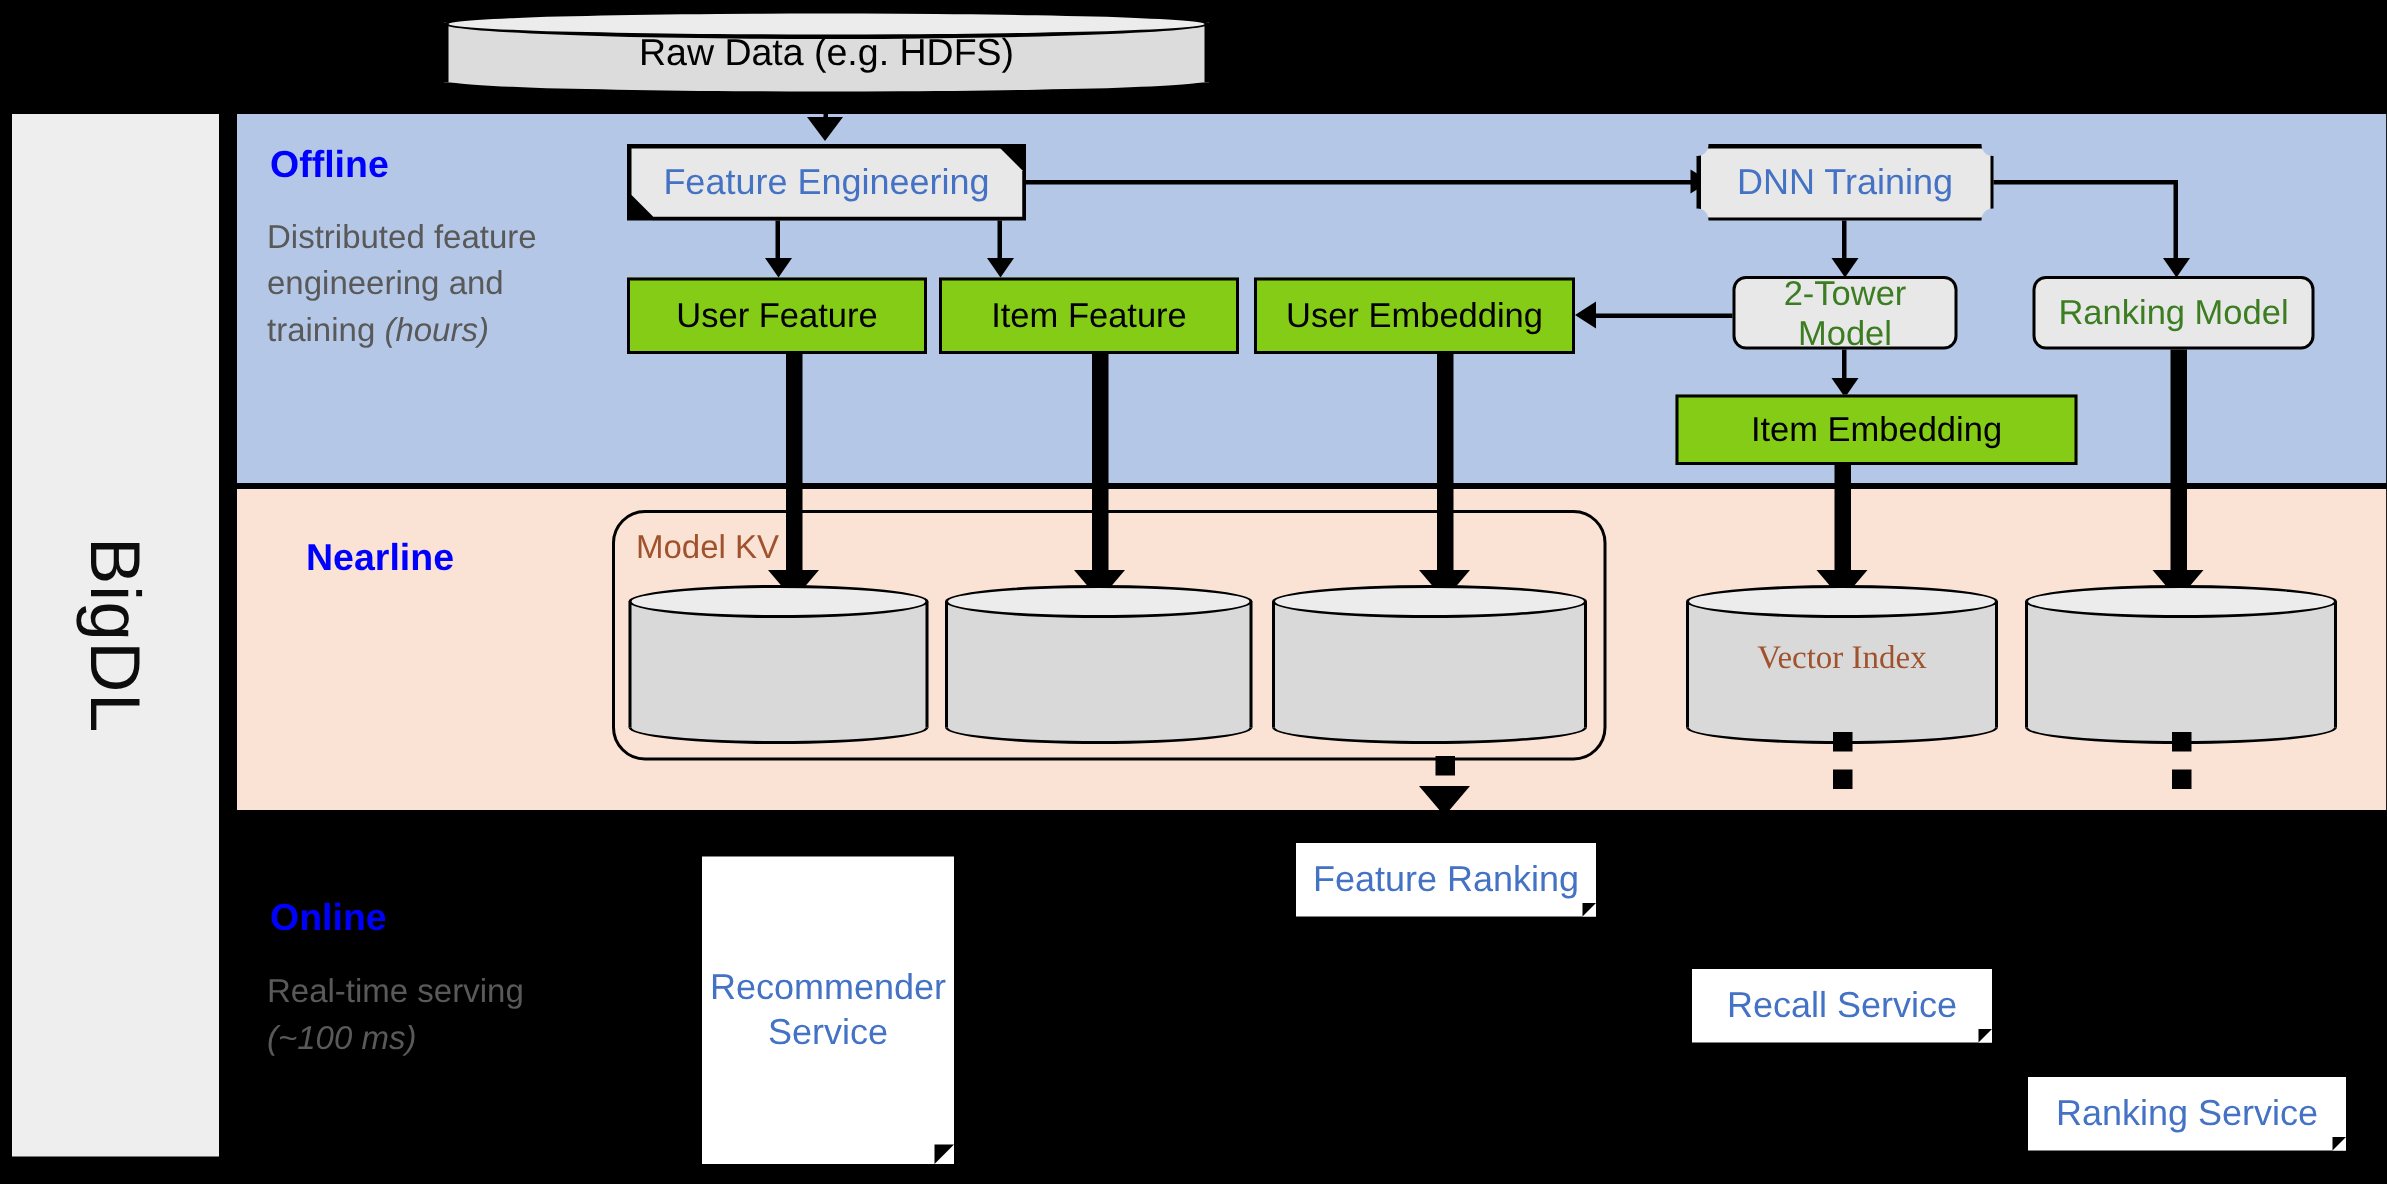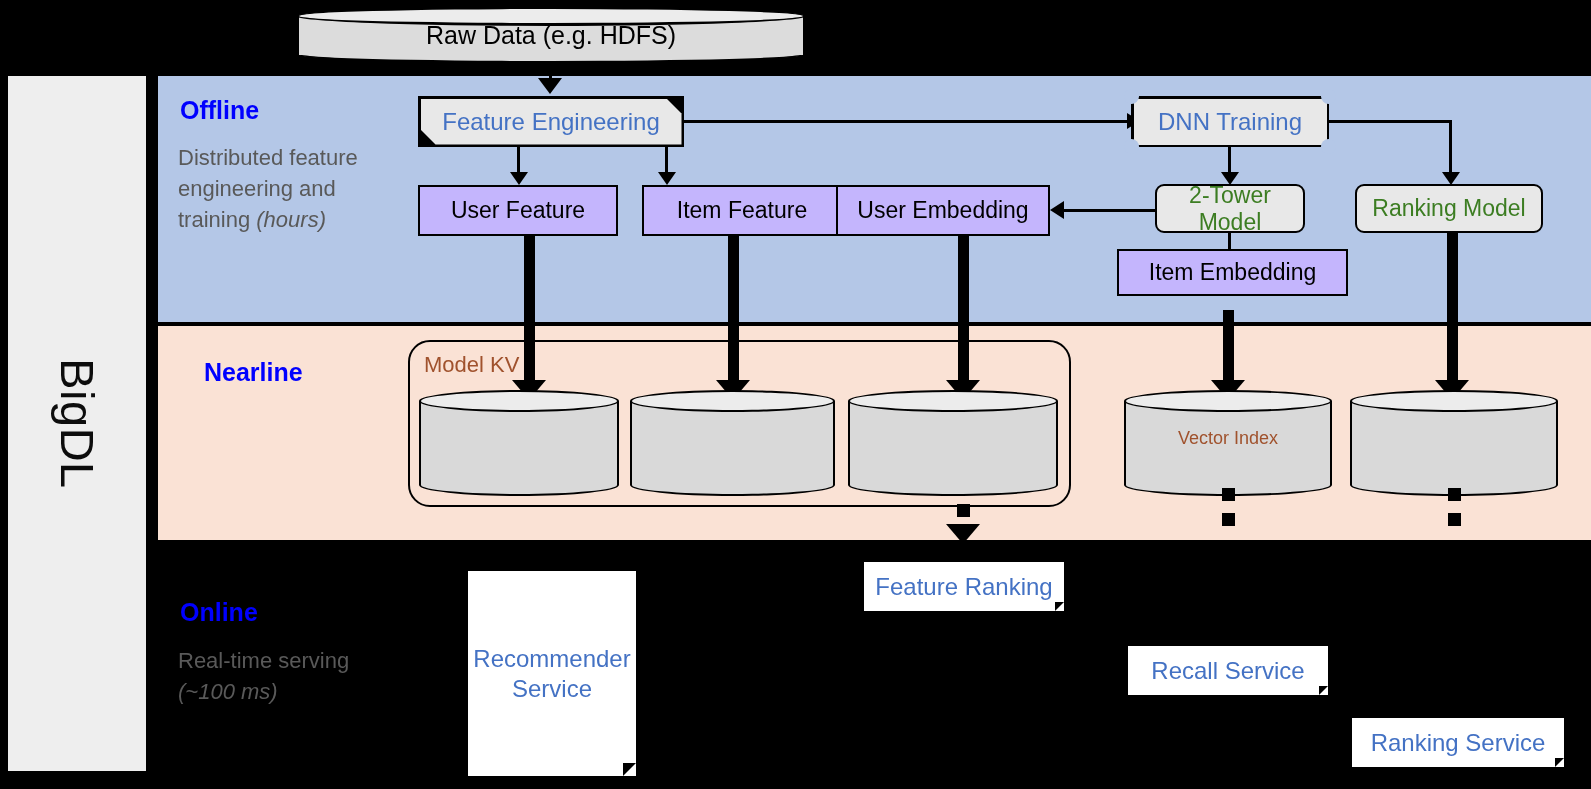--- a/index.html
+++ b/index.html
@@ -20,21 +20,21 @@
 
   
   .band-title{position:absolute;color:#0000ff;font-size:25px;font-weight:bold;white-space:nowrap;}
   .band-sub{position:absolute;color:#595959;font-size:22px;line-height:1.42;width:230px;}
   .band-sub i{font-style:italic;}
 
   
   .node{position:absolute;box-sizing:border-box;display:flex;align-items:center;
     justify-content:center;text-align:center;line-height:1.15;}
 
-  .gray-box{background:#c4b5fd;border:2.5px solid #000;color:#000;font-size:23px;}
+  .gray-box{background:#84cc16;border:2.5px solid #000;color:#000;font-size:23px;}
   
   .cut-tr-bl{border:none;background:#000;padding:0;}
   .cut-tr-bl > .inner{width:100%;height:100%;display:flex;align-items:center;justify-content:center;
     background:#e8e8e8;color:#4472c4;font-size:24px;
     clip-path:polygon(0 0, calc(100% - 17px) 0, 100% 17px, 100% 100%, 17px 100%, 0 calc(100% - 17px));}
   .cut-outer{clip-path:polygon(0 0, calc(100% - 17px) 0, 100% 17px, 100% 100%, 17px 100%, 0 calc(100% - 17px));}
 
   
   .notch{background:#000;}
   .notch > .inner{position:absolute;inset:2.5px;background:#e8e8e8;color:#4472c4;font-size:24px;
@@ -45,21 +45,21 @@
 
   
   .cyl{position:absolute;}
   .cyl .body{position:absolute;left:0;right:0;top:11px;bottom:0;background:#d9d9d9;
     border-left:2.5px solid #000;border-right:2.5px solid #000;box-sizing:border-box;}
   .cyl .bot{position:absolute;left:0;right:0;bottom:-11px;height:22px;background:#d9d9d9;
     border:2.5px solid #000;border-radius:50%;box-sizing:border-box;}
   .cyl .top{position:absolute;left:0;right:0;top:0;height:22px;background:#ececec;
     border:2.5px solid #000;border-radius:50%;box-sizing:border-box;z-index:3;}
   .cyl .lbl{position:absolute;left:0;right:0;top:50%;transform:translateY(-50%);
-    text-align:center;font-size:18px;z-index:4;}
+    text-align:center;font-size:22px;z-index:4;font-family:Liberation Serif, serif;}
 
   
   #rawdata{position:absolute;left:296px;top:6px;width:510px;height:58px;}
   #rawdata .body{position:absolute;left:0;right:0;top:9px;bottom:9px;background:#dcdcdc;
     border-left:3px solid #000;border-right:3px solid #000;box-sizing:border-box;}
   #rawdata .top{position:absolute;left:0;right:0;top:0;height:20px;background:#ececec;
     border:3px solid #000;border-radius:50%;box-sizing:border-box;}
   #rawdata .bot{position:absolute;left:0;right:0;bottom:0;height:20px;background:#dcdcdc;
     border:3px solid #000;border-radius:50%;box-sizing:border-box;}
   #rawdata .lbl{position:absolute;inset:0;display:flex;align-items:center;justify-content:center;
@@ -151,41 +151,41 @@
   <div class="ln thin-v" style="left:1228px;top:147px;height:32px;"></div>
   <div class="ah-down" style="left:1221px;top:172px;"></div>
 
   <div class="ln thin-h" style="left:1329px;top:120px;width:123px;"></div>
   <div class="ln thin-v" style="left:1449px;top:120px;height:58px;"></div>
   <div class="ah-down" style="left:1442px;top:172px;"></div>
 
   <div class="node gray-box" style="left:418px;top:185px;width:200px;height:51px;">
     <span>User Feature</span>
   </div>
-  <div class="node gray-box" style="left:642px;top:185px;width:200px;height:51px;">
+  <div class="node gray-box" style="left:626px;top:185px;width:200px;height:51px;">
     <span>Item Feature</span>
   </div>
   <div class="node gray-box" style="left:836px;top:185px;width:214px;height:51px;">
     <span>User Embedding</span>
   </div>
 
   <div class="ln thin-h" style="left:1063px;top:209px;width:92px;"></div>
   <div class="ah-left" style="left:1050px;top:201px;"></div>
 
   <div class="node round-box" style="left:1155px;top:184px;width:150px;height:49px;">
     <span>2-Tower Model</span>
   </div>
   <div class="node round-box" style="left:1355px;top:184px;width:188px;height:49px;">
     <span>Ranking Model</span>
   </div>
 
   <div class="ln thin-v" style="left:1228px;top:233px;height:29px;"></div>
   <div class="ah-down" style="left:1221px;top:252px;"></div>
 
-  <div class="node gray-box" style="left:1117px;top:249px;width:231px;height:47px;">
+  <div class="node gray-box" style="left:1117px;top:263px;width:268px;height:47px;">
     <span>Item Embedding</span>
   </div>
 
   <div class="ln thick-v" style="left:524px;top:236px;height:152px;"></div>
   <div class="ah-down big" style="left:512px;top:380px;"></div>
 
   <div class="ln thick-v" style="left:728px;top:236px;height:152px;"></div>
   <div class="ah-down big" style="left:716px;top:380px;"></div>
 
   <div class="ln thick-v" style="left:958px;top:236px;height:152px;"></div>

